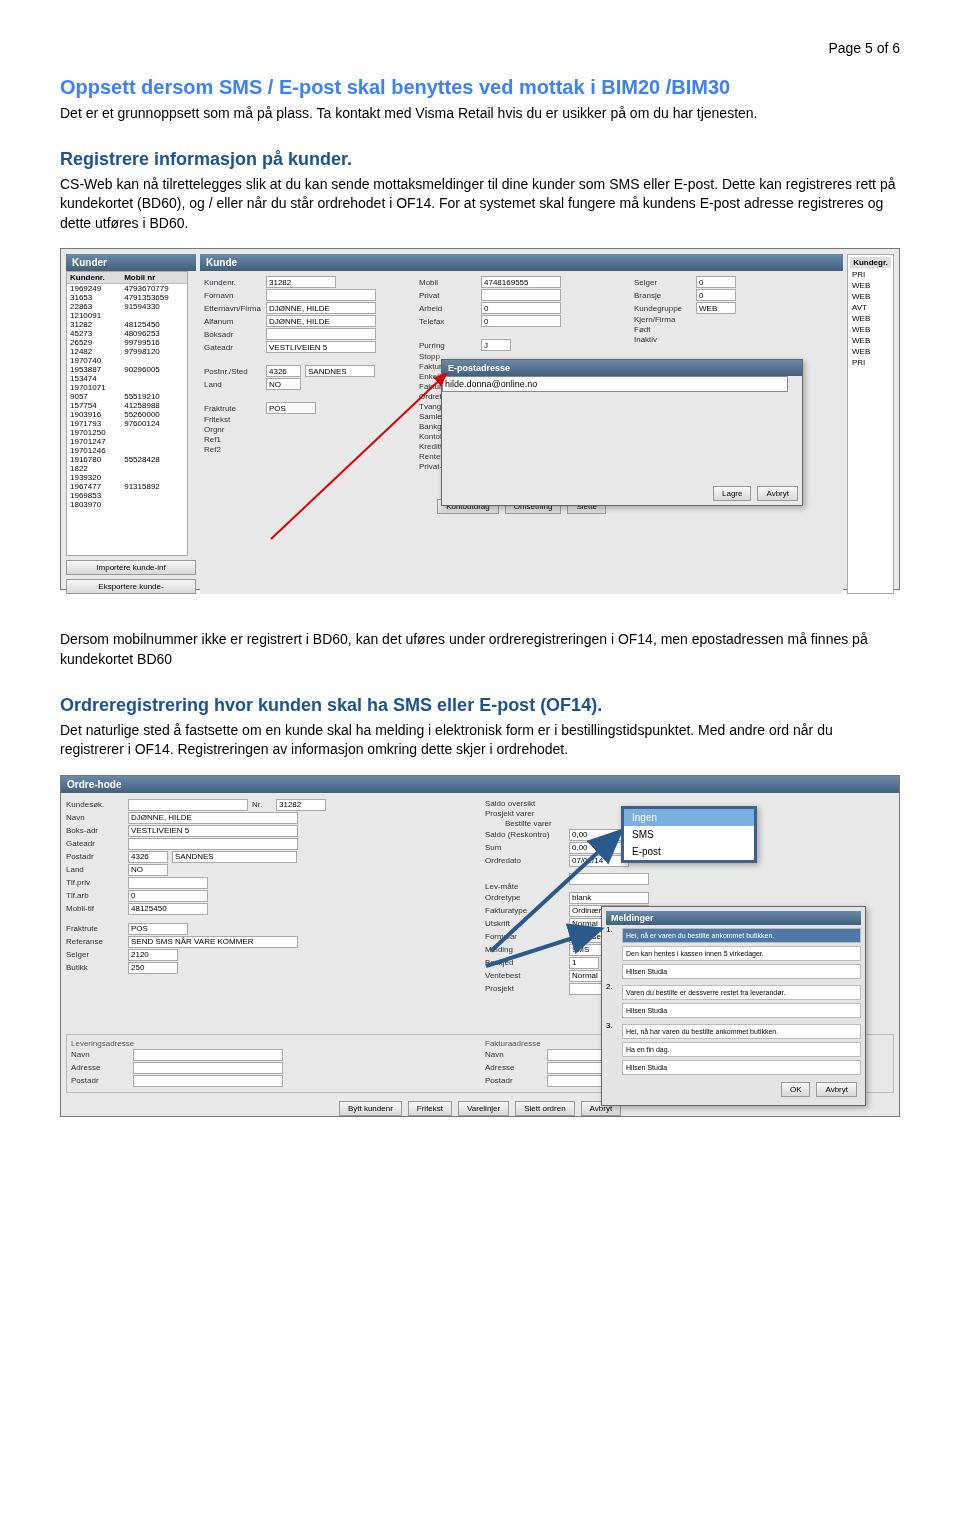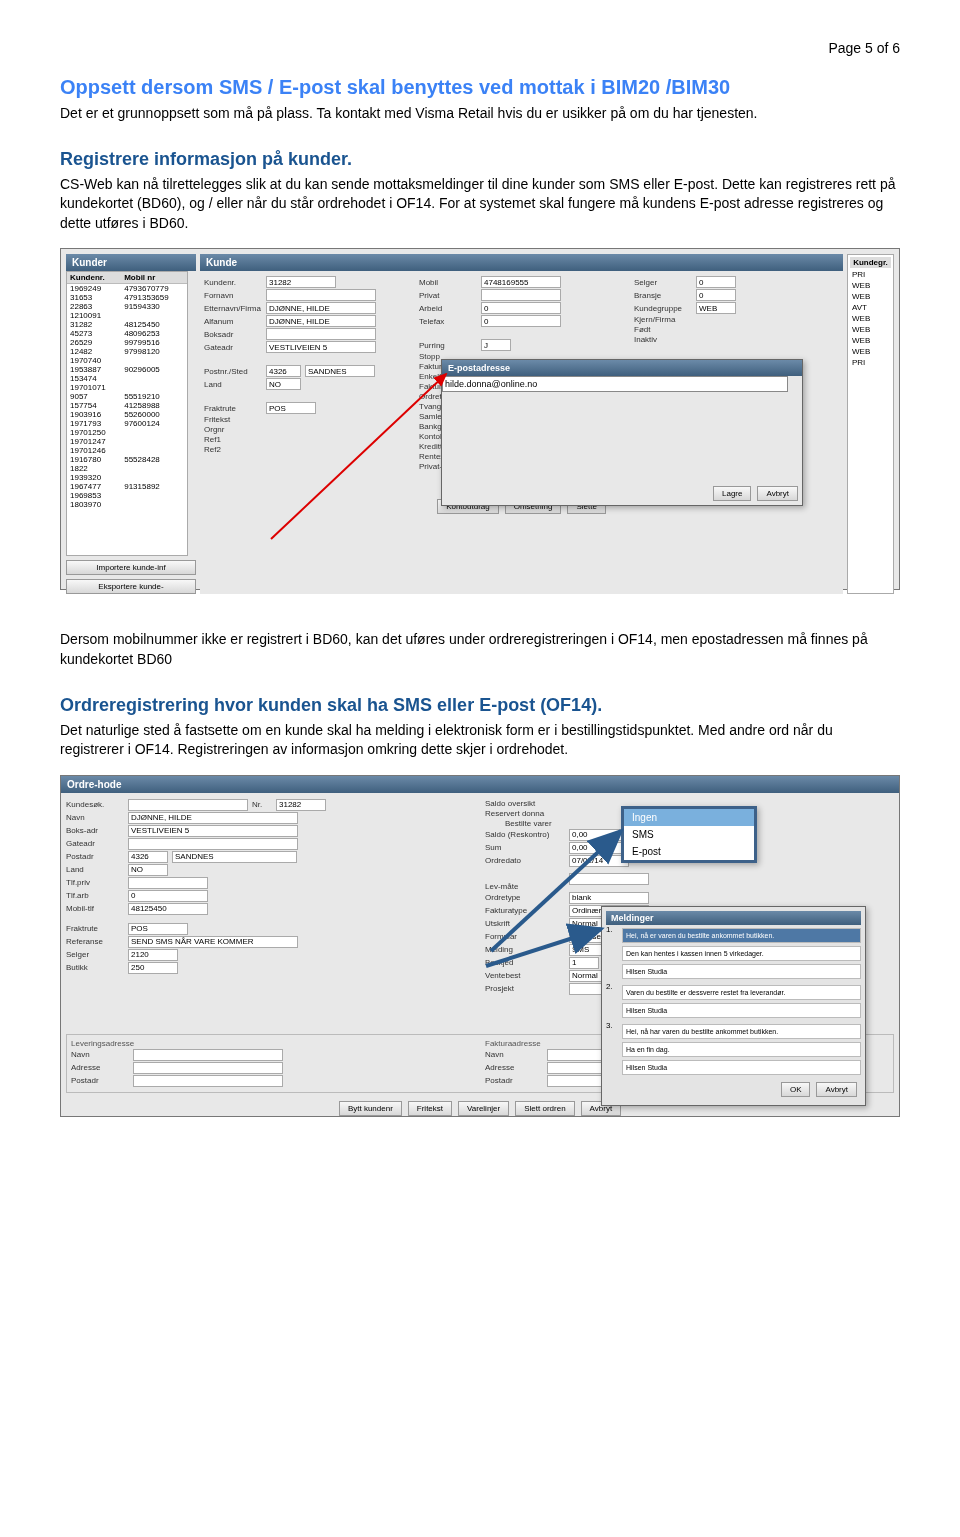--- a/index.html
+++ b/index.html
@@ -449,21 +449,21 @@
         <div class="form-row">
             <label>Butikk</label>
             <input style="width: 50px;" value="250">
           </div>
       </div>
       <div class="col">
         <div class="form-row">
             <label style="width:80px;">Saldo oversikt</label>
           </div>
         <div class="form-row">
-            <label style="width:80px;">Reservert donna</label>
+            <label style="width:80px;">Prosjekt varer</label>
           </div>
         <div class="form-row">
             <label style="width:80px;padding-left:20px;">Bestilte varer</label>
           </div>
         <div class="form-row">
             <label style="width:80px;">Saldo (Reskontro)</label>
             <input style="width: 60px;" value="0,00">
           </div>
         <div class="form-row">
             <label style="width:80px;">Sum</label>

